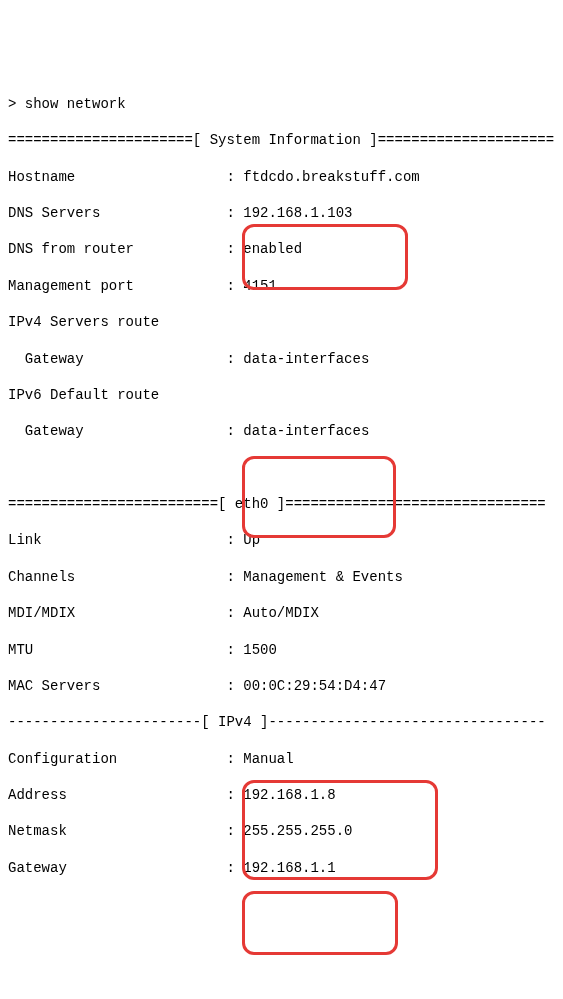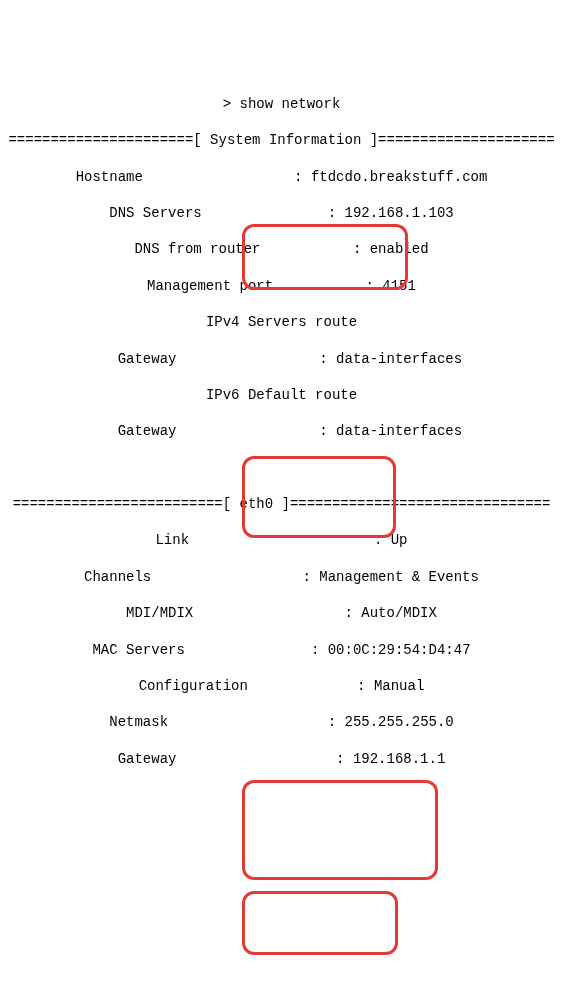--- a/index.html
+++ b/index.html
@@ -10,21 +10,20 @@
       color: #000;
       margin: 0;
       padding: 4px 8px;
       white-space: pre;
       width: 563px;
       box-sizing: border-box;
     }
     .line {
       position: relative;
       white-space: pre;
-      text-align: center;
     }
     .highlight-box {
       position: absolute;
       border: 3px solid #e53935;
       border-radius: 12px;
       pointer-events: none;
       z-index: 10;
     }
     .content-wrap {
       position: relative;
@@ -44,22 +43,25 @@
 <div class="line"><span>Management port</span><span>           : </span><span>4151</span></div>
 <div class="line">IPv4 Servers route</div>
 <div class="line"><span>  Gateway</span><span>                 : </span><span>data-interfaces</span></div>
 <div class="line">IPv6 Default route</div>
 <div class="line"><span>  Gateway</span><span>                 : </span><span>data-interfaces</span></div>
 <div class="line">&nbsp;</div>
 <div class="line">=========================[ eth0 ]===============================</div>
 <div class="line"><span>Link</span><span>                      : </span><span>Up</span></div>
 <div class="line"><span>Channels</span><span>                  : </span><span>Management &amp; Events</span></div>
 <div class="line"><span>MDI/MDIX</span><span>                  : </span><span>Auto/MDIX</span></div>
+<div class="line"><span>MTU</span><span>                       : </span><span>1500</span></div>
 <div class="line"><span>MAC Servers</span><span>               : </span><span>00:0C:29:54:D4:47</span></div>
+<div class="line">-----------------------[ IPv4 ]---------------------------------</div>
 <div class="line"><span>Configuration</span><span>             : </span><span>Manual</span></div>
+<div class="line"><span>Address</span><span>                   : </span><span>192.168.1.8</span></div>
 <div class="line"><span>Netmask</span><span>                   : </span><span>255.255.255.0</span></div>
 <div class="line"><span>Gateway</span><span>                   : </span><span>192.168.1.1</span></div>
 
 
 
 
 
 
 
 

